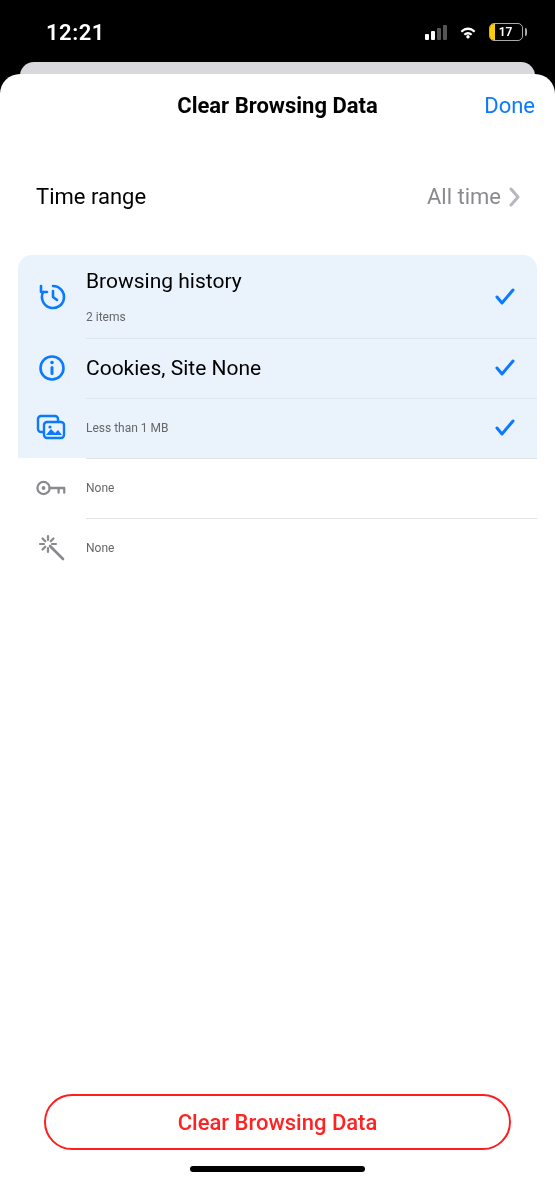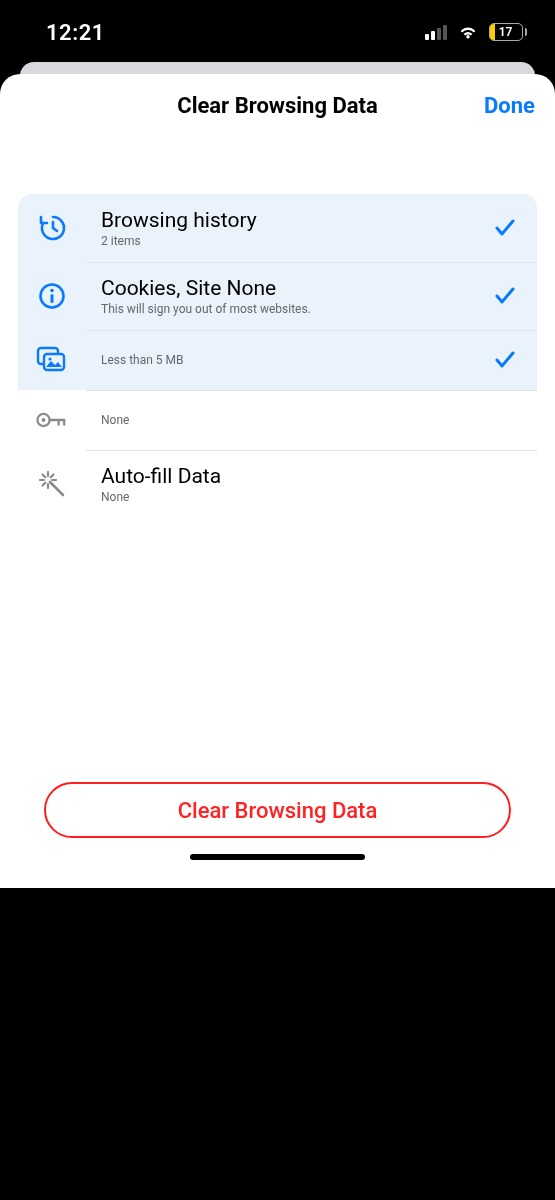--- a/index.html
+++ b/index.html
@@ -1,17 +1,17 @@
 <!DOCTYPE html>
 <html><head>
 <meta charset="utf-8">
 <style>
   * { box-sizing: border-box; margin: 0; padding: 0; font-family: -apple-system, BlinkMacSystemFont, "Segoe UI", Roboto, Helvetica, Arial, sans-serif; }
   html, body { width: 555px; height: 1200px; background: #000; overflow: hidden; }
-  .phone { width: 555px; height: 888px; position: relative; background: #000; }
+  .phone { width: 555px; height: 1200px; position: relative; background: #000; }
 
   
   .status-bar { position: absolute; top:0; left:0; right:0; height:64px; display:flex; align-items:center; justify-content:space-between; padding: 0 28px 0 46px; color:#fff; }
   .status-time { font-size:22px; font-weight:600; letter-spacing:0.5px; }
   .status-right { display:flex; align-items:center; gap:10px; }
   .signal-bars { display:flex; align-items:flex-end; gap:2px; height:16px; }
   .signal-bars span { width:4px; background:#fff; border-radius:1px; }
   .signal-bars span.dim { background:#555; }
   .signal-bars span:nth-child(1){height:6px;}
   .signal-bars span:nth-child(2){height:9px;}
@@ -24,42 +24,42 @@
   .battery-text { position:relative; font-size:12px; font-weight:600; color:#fff; z-index:1; }
   .battery-tip { width:2.5px; height:8px; background:#aaa; border-radius:0 2px 2px 0; }
 
   
   .sheet-behind { position:absolute; top:62px; left:20px; right:20px; height:40px; background:#d9d9dd; border-radius:14px 14px 0 0; }
 
   
   .sheet { position:absolute; top:74px; left:0; right:0; bottom:0; background:#ffffff; border-radius:20px 20px 0 0; overflow:hidden; }
   .sheet-header { position:relative; height:62px; display:flex; align-items:center; justify-content:center; }
   .sheet-title { font-size:22px; font-weight:700; color:#000; }
-  .done-btn { position:absolute; right:20px; top:0; bottom:0; display:flex; align-items:center; font-size:22px; font-weight:700; color:#0a7aff; cursor:pointer; }
+  .done-btn { position:absolute; right:20px; top:0; bottom:0; display:flex; align-items:center; font-size:22px; font-weight:400; color:#0a7aff; cursor:pointer; }
 
   .content { padding: 30px 18px 0 18px; }
 
   .card { background:#fff; border-radius:14px; overflow:hidden; }
   .time-range-row { display:flex; align-items:center; justify-content:space-between; padding:18px 16px 18px 18px; cursor:pointer; }
   .tr-label { font-size:22px; color:#000; }
   .tr-right { display:flex; align-items:center; gap:8px; }
   .tr-value { font-size:22px; color:#8a8a8e; }
   .chevron svg { display:block; }
 
   .options-card { margin-top:28px; }
   .option-row { display:flex; align-items:center; padding:14px 18px 14px 18px; gap:18px; position:relative; cursor:pointer; }
   .option-row + .option-row::before { content:""; position:absolute; top:0; left:68px; right:0; height:1px; background:#e3e3e7; }
   .option-row.unselected + .option-row.unselected::before,
   .option-row.selected + .option-row.unselected::before,
   .option-row.unselected + .option-row.selected::before { background:#e3e3e7; }
   .option-row.selected { background:#eaf2fc; }
   .option-row.selected + .option-row.selected::before { background:#dce6f2; }
   .opt-icon { width:32px; height:32px; flex:0 0 32px; display:flex; align-items:center; justify-content:center; }
   .opt-icon svg { display:block; }
-  .opt-text { flex:1; display:flex; flex-direction:column; gap:2px;margin-left:15px; }
+  .opt-text { flex:1; display:flex; flex-direction:column; gap:17px; }
   .opt-title { font-size:21px; color:#000; font-weight:400; }
   .opt-sub { font-size:12px; color:#67676b; }
   .opt-check { width:28px; flex:0 0 28px; display:flex; align-items:center; justify-content:center; }
   .opt-check svg { display:block; }
 
   
   .bottom-area { position:absolute; left:0; right:0; bottom:0; padding:0 44px 28px 44px; }
   .clear-btn { width:100%; height:56px; border:2.5px solid #ff1e1e; border-radius:28px; background:transparent; display:flex; align-items:center; justify-content:center; font-size:22px; font-weight:500; color:#ff2222; cursor:pointer; }
   .home-indicator { width:175px; height:6px; background:#000; border-radius:4px; margin:16px auto 0 auto; }
 
@@ -98,20 +98,33 @@
   <div class="sheet-behind"></div>
 
   <div class="sheet">
     <div class="sheet-header">
       <div class="sheet-title">Clear Browsing Data</div>
       <div class="done-btn">Done</div>
     </div>
 
     <div class="content">
 
+      <div class="card">
+        <div class="time-range-row">
+          <div class="tr-label">Time range</div>
+          <div class="tr-right">
+            <div class="tr-value">All time</div>
+            <div class="chevron">
+              <svg width="12" height="20" viewBox="0 0 12 20">
+                  <path d="M2 2l7 8-7 8" stroke="#b8b8bc" stroke-width="3" fill="none" stroke-linecap="round" stroke-linejoin="round"></path>
+                </svg>
+            </div>
+          </div>
+        </div>
+      </div>
 
       <div class="card options-card">
 
         <div class="option-row selected">
           <div class="opt-icon icon-blue">
             <svg width="30" height="30" viewBox="0 0 30 30">
                 <path d="M16 4a11 11 0 1 1-9.8 6" fill="none" stroke="currentColor" stroke-width="2.6" stroke-linecap="round"></path>
                 <path d="M4 4v6h6" fill="none" stroke="currentColor" stroke-width="2.6" stroke-linecap="round" stroke-linejoin="round"></path>
                 <path d="M16 9v6l4 3" fill="none" stroke="currentColor" stroke-width="2.6" stroke-linecap="round" stroke-linejoin="round"></path>
               </svg>
@@ -130,40 +143,39 @@
         <div class="option-row selected">
           <div class="opt-icon icon-blue">
             <svg width="30" height="30" viewBox="0 0 30 30">
                 <circle cx="15" cy="15" r="11.5" fill="none" stroke="currentColor" stroke-width="2.6"></circle>
                 <circle cx="15" cy="9.5" r="1.8" fill="currentColor"></circle>
                 <rect x="13.5" y="13" width="3" height="9" rx="1.5" fill="currentColor"></rect>
               </svg>
           </div>
           <div class="opt-text">
             <div class="opt-title">Cookies, Site None</div>
-            <div class="opt-sub">This will sign you out of most websites.</div>
           </div>
           <div class="opt-check">
             <svg width="24" height="24" viewBox="0 0 24 24">
                 <path d="M4 12l5 6L20 5" fill="none" stroke="#0a7aff" stroke-width="3" stroke-linecap="round" stroke-linejoin="round"></path>
               </svg>
           </div>
         </div>
 
         <div class="option-row selected">
           <div class="opt-icon icon-blue">
             <svg width="32" height="30" viewBox="0 0 32 30">
                 <rect x="2" y="3" width="20" height="16" rx="3" fill="none" stroke="currentColor" stroke-width="2.4"></rect>
                 <rect x="8" y="9" width="20" height="16" rx="3" fill="#eaf2fc" stroke="currentColor" stroke-width="2.4"></rect>
                 <path d="M10 22l5-6 4 4 3-3 4 5" fill="currentColor"></path>
                 <circle cx="14" cy="14" r="1.6" fill="currentColor"></circle>
               </svg>
           </div>
           <div class="opt-text">
-            <div class="opt-sub">Less than 5 MB</div>
+            <div class="opt-sub">Less than 1 MB</div>
           </div>
           <div class="opt-check">
             <svg width="24" height="24" viewBox="0 0 24 24">
                 <path d="M4 12l5 6L20 5" fill="none" stroke="#0a7aff" stroke-width="3" stroke-linecap="round" stroke-linejoin="round"></path>
               </svg>
           </div>
         </div>
 
         <div class="option-row unselected">
           <div class="opt-icon icon-grey">
@@ -180,21 +192,20 @@
         </div>
 
         <div class="option-row unselected">
           <div class="opt-icon icon-grey">
             <svg width="30" height="30" viewBox="0 0 30 30">
               <path d="M13 13 L26 26" stroke="currentColor" stroke-width="2.6" stroke-linecap="round"></path>
               <path d="M11 3v4M11 15v4M3 11h4M15 11h4M5.5 5.5l2.8 2.8M13.7 13.7l2.8 2.8M5.5 16.5l2.8-2.8M13.7 8.3l2.8-2.8" stroke="currentColor" stroke-width="2.2" stroke-linecap="round"></path>
             </svg>
           </div>
           <div class="opt-text">
-            <div class="opt-title">Auto-fill Data</div>
             <div class="opt-sub">None</div>
           </div>
           <div class="opt-check"></div>
         </div>
 
       </div>
     </div>
 
     <div class="bottom-area">
       <button class="clear-btn">Clear Browsing Data</button>

